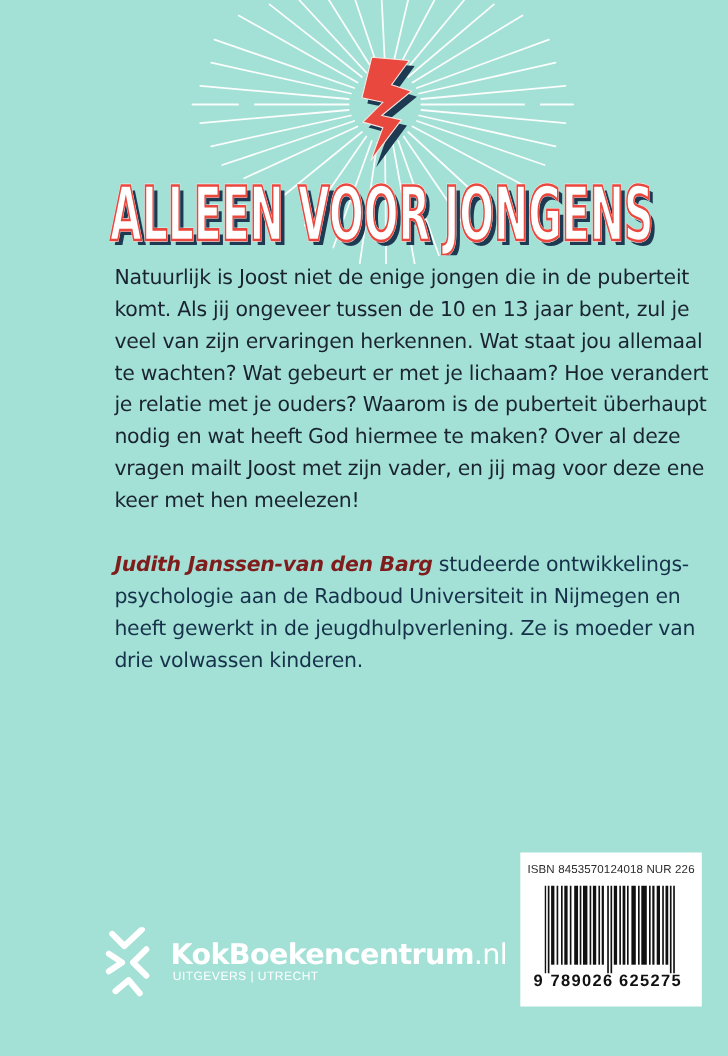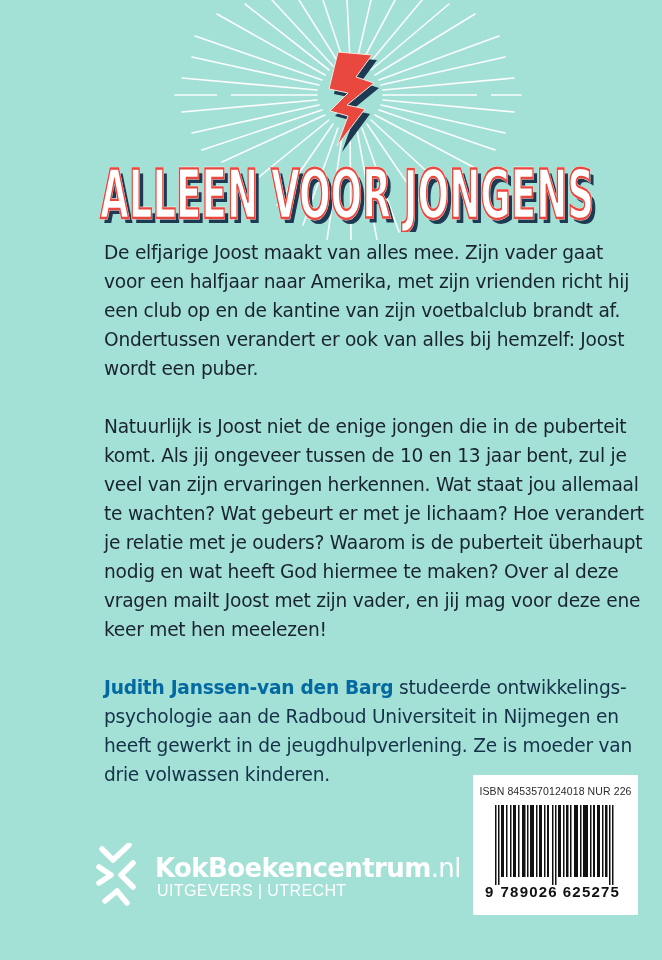--- a/index.html
+++ b/index.html
@@ -7,34 +7,34 @@
   .cover { position:absolute; left:17px; top:0; width:662px; height:960px; background:#a3e0d6; }
 
   .burst { position:absolute; left:0; top:0; width:662px; height:240px; }
   .bolt { position:absolute; left:0; top:0; width:662px; height:240px; }
 
   .title { position:absolute; left:0; top:152px; width:662px; height:80px; }
 
   .body-text { position:absolute; left:87px; top:238px; width:540px; color:#1a2330; font-size:18.6px; line-height:29px; letter-spacing:-0.25px; }
   .para { margin:0 0 29px 0; }
   .para.author { color:#16324a; }
-  .author-name { font-weight:bold; color:#0369a1; }
+  .author-name { font-weight:bold; color:#7f1d1d;font-style:italic; }
 
   .barcode-box { position:absolute; left:456px; top:775px; width:165px; height:140px; background:#ffffff; }
   .isbn-line { position:absolute; left:0; top:10px; width:165px; text-align:center; font-family:"Liberation Sans", sans-serif; font-size:10.5px; color:#2a2a2a; letter-spacing:0.1px; }
   .bars { position:absolute; left:22px; top:30px; width:120px; height:80px; }
   .barcode-digits { position:absolute; left:12px; top:108px; width:140px; font-family:Liberation Sans, sans-serif; font-weight:bold; font-size:15px; color:#111; letter-spacing:1.2px; }
   .barcode-digits .d1 { margin-right:6px; }
   .barcode-digits .d2 { margin-right:5px; }
 
   .logo { position:absolute; left:78px; top:843px; width:320px; height:64px; }
   .logo-mark { position:absolute; left:0; top:0; width:48px; height:64px; }
   .logo-name { position:absolute; left:60px; top:10px; color:#ffffff; font-family:"DejaVu Sans", sans-serif; font-size:26px; font-weight:bold; letter-spacing:-0.6px; white-space:nowrap; }
   .logo-name .tld { font-weight:normal; }
-  .logo-sub { position:absolute; left:62px; top:39px; color:#ffffff; font-family:"Liberation Sans", sans-serif; font-size:16px; letter-spacing:0.4px; white-space:nowrap; }
+  .logo-sub { position:absolute; left:62px; top:39px; color:#ffffff; font-family:"Liberation Sans", sans-serif; font-size:11px; letter-spacing:0.4px; white-space:nowrap; }
 </style>
 </head>
 <body>
 
 <div class="cover">
 
   <svg class="burst" viewBox="0 0 662 240" xmlns="http://www.w3.org/2000/svg">
     <g stroke="#ffffff" stroke-width="1.6" stroke-linecap="round" opacity="0.95">
       <line x1="300" y1="95" x2="158" y2="95"></line>
       <line x1="300" y1="90" x2="165" y2="78"></line>
@@ -86,21 +86,20 @@
     <polygon points="321,52 355,55 339,77 357,83 330,105 348,109 320,146 331,116 313,111 331,93 312,89" fill="#e9483e" stroke="#f6e9e4" stroke-width="1"></polygon>
   </svg>
 
   <svg class="title" viewBox="0 0 662 80" xmlns="http://www.w3.org/2000/svg">
     <text x="334" y="71" text-anchor="middle" font-family="'DejaVu Sans', sans-serif" font-weight="bold" font-size="68" textLength="494" lengthAdjust="spacingAndGlyphs" fill="#1d3a52">ALLEEN VOOR JONGENS</text>
     <text x="330" y="66" text-anchor="middle" font-family="'DejaVu Sans', sans-serif" font-weight="bold" font-size="68" textLength="494" lengthAdjust="spacingAndGlyphs" fill="#ffffff" stroke="#ffffff" stroke-width="3">ALLEEN VOOR JONGENS</text>
     <text x="330" y="66" text-anchor="middle" font-family="'DejaVu Sans', sans-serif" font-weight="bold" font-size="68" textLength="494" lengthAdjust="spacingAndGlyphs" fill="#ffffff" stroke="#e9483e" stroke-width="2.4">ALLEEN VOOR JONGENS</text>
   </svg>
 
   <div class="body-text">
-    <p class="para">De elfjarige Joost maakt van alles mee. Zijn vader gaat voor een halfjaar naar Amerika, met zijn vrienden richt hij een club op en de kantine van zijn voetbalclub brandt af. Ondertussen verandert er ook van alles bij hemzelf: Joost wordt een puber.</p>
     <p class="para">Natuurlijk is Joost niet de enige jongen die in de puberteit komt. Als jij ongeveer tussen de 10 en 13 jaar bent, zul je veel van zijn ervaringen herkennen. Wat staat jou allemaal te wachten? Wat gebeurt er met je lichaam? Hoe verandert je relatie met je ouders? Waarom is de puberteit überhaupt nodig en wat heeft God hiermee te maken? Over al deze vragen mailt Joost met zijn vader, en jij mag voor deze ene keer met hen meelezen!</p>
     <p class="para author"><span class="author-name">Judith Janssen-van den Barg</span><span> studeerde ontwikkelings-psychologie aan de Radboud Universiteit in Nijmegen en heeft gewerkt in de jeugdhulpverlening. Ze is moeder van drie volwassen kinderen.</span></p>
   </div>
 
   <div class="barcode-box">
     <div class="isbn-line">ISBN 8453570124018  NUR 226</div>
     <svg class="bars" viewBox="0 0 120 80" preserveAspectRatio="none" xmlns="http://www.w3.org/2000/svg">
       <g fill="#111">
         <rect x="0" y="0" width="1.5" height="80"></rect>
           <rect x="3" y="0" width="1.5" height="80"></rect>

